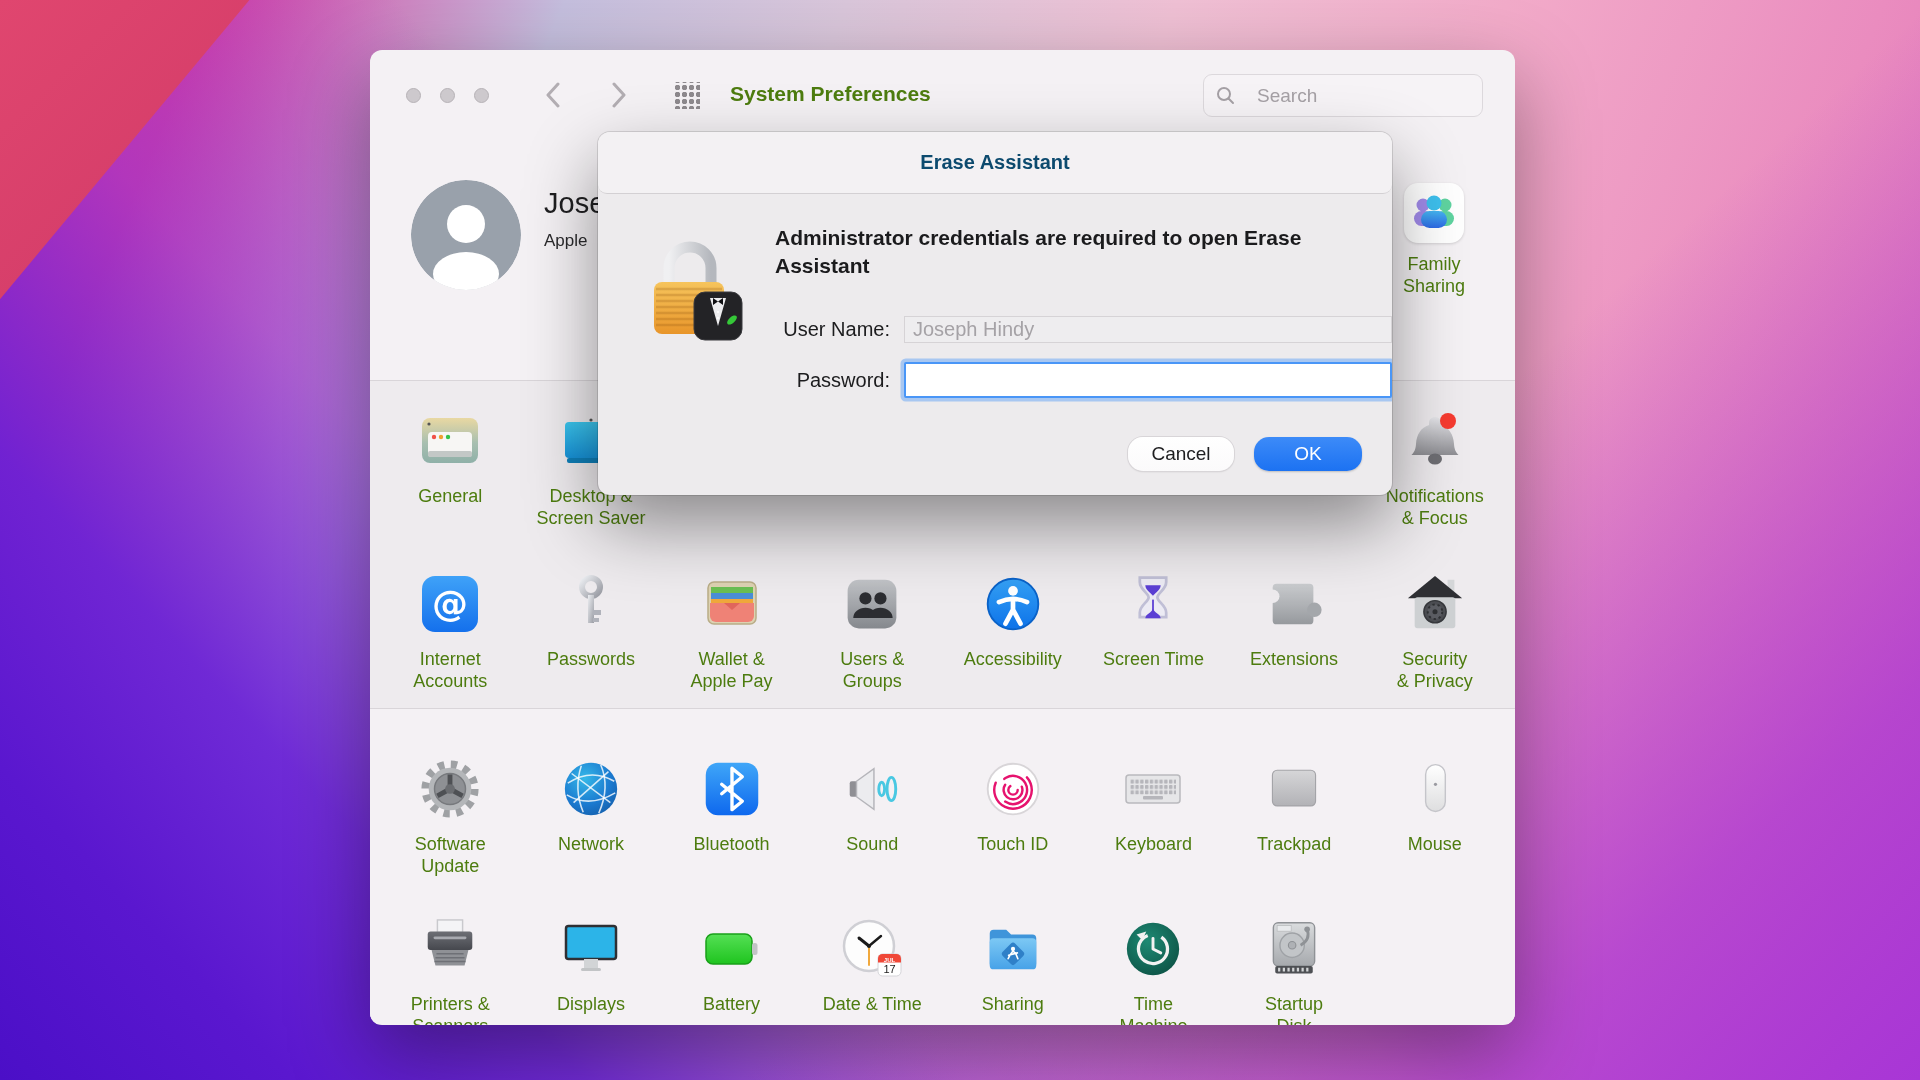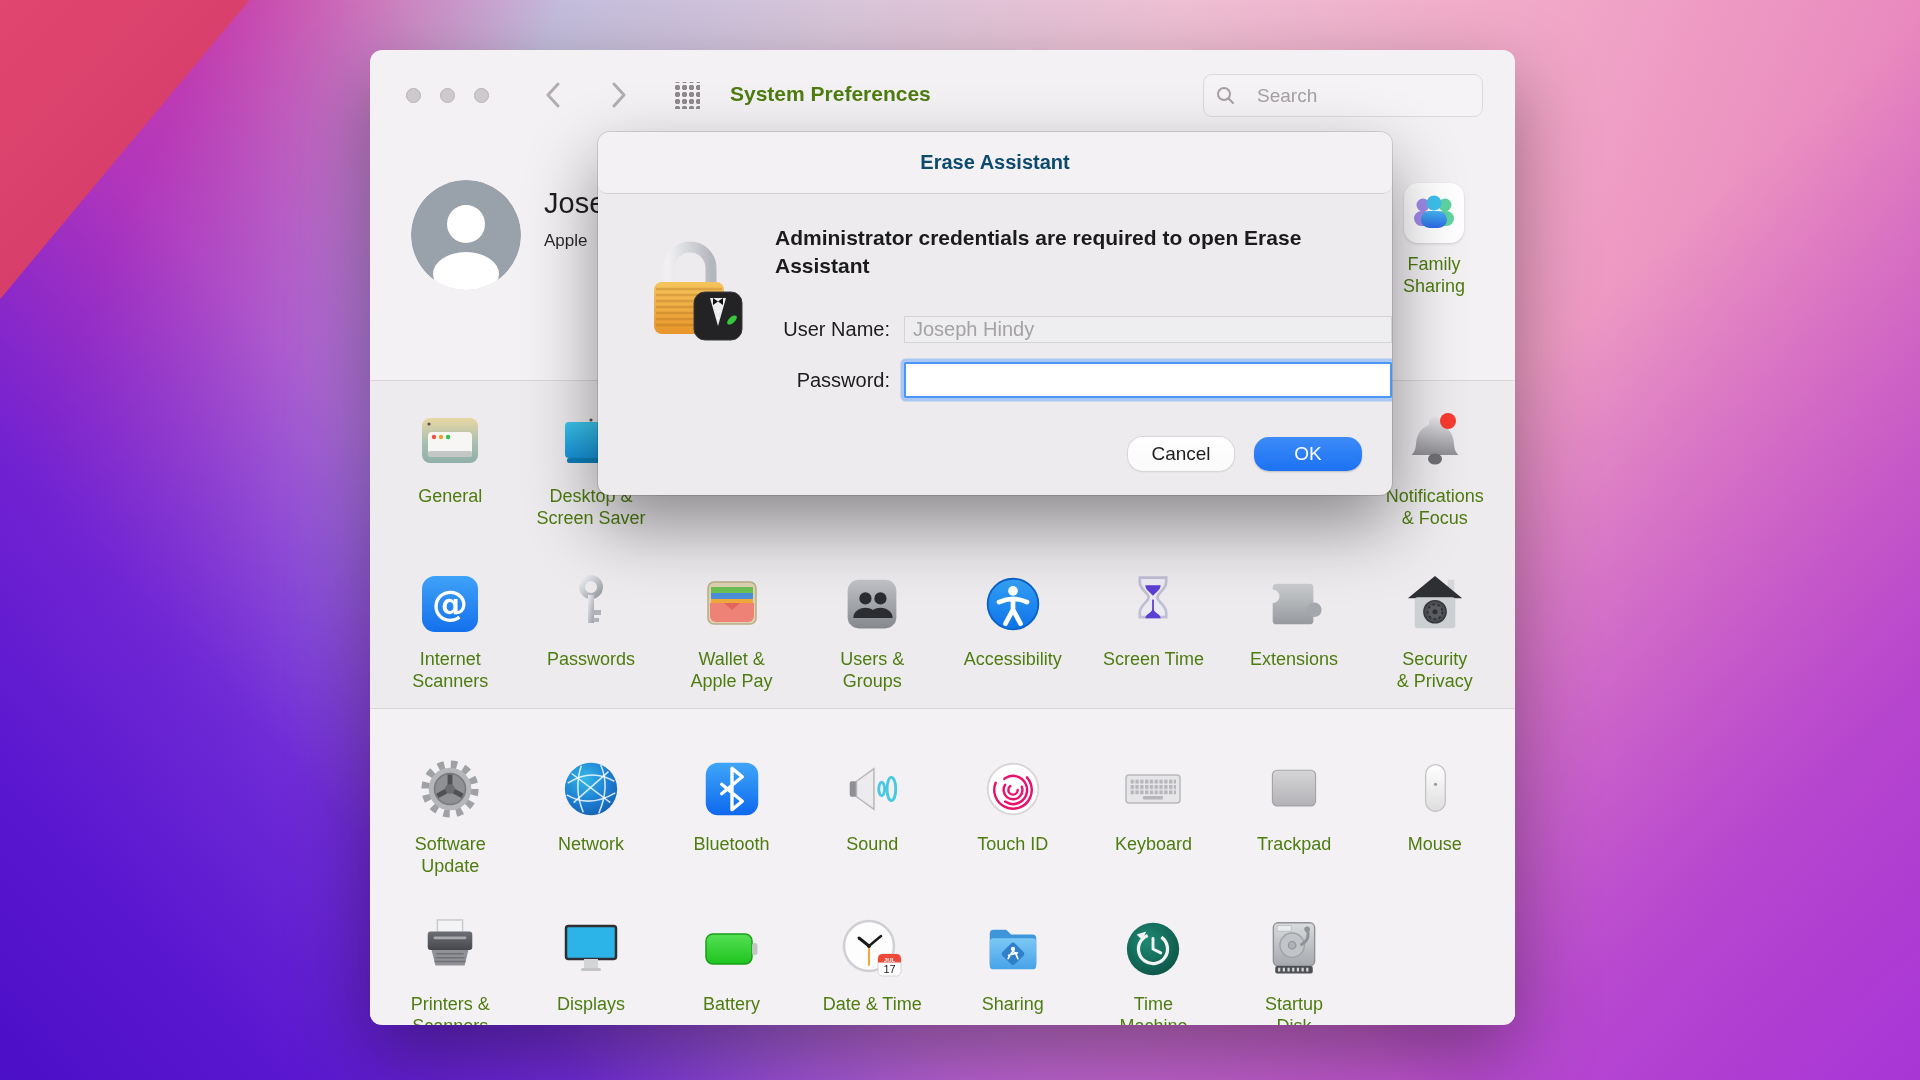--- a/index.html
+++ b/index.html
@@ -224,21 +224,21 @@
                 <linearGradient id="gia" x1="0" y1="0" x2="0" y2="1">
                   <stop offset="0" stop-color="#3fa2f8"></stop>
                   <stop offset="1" stop-color="#1470ec"></stop>
                 </linearGradient>
               </defs>
           <rect x="2" y="2" width="56" height="56" rx="13" fill="url(#gia)"></rect>
           <text x="30" y="42" text-anchor="middle" font-size="36" font-weight="bold" fill="#fff" font-family="DejaVu Sans, sans-serif">@</text>
         </svg>
           </div>
         <div class="ilabel">Internet
-Scanners</div>
+Accounts</div>
       </div>
       <div class="cell">
         <div class="ibox">
             <svg width="64" height="64" viewBox="0 0 64 64">
           <defs>
                 <linearGradient id="gkey" x1="0" y1="0" x2="1" y2="1">
                   <stop offset="0" stop-color="#eceef2"></stop>
                   <stop offset="1" stop-color="#989aa2"></stop>
                 </linearGradient>
               </defs>

